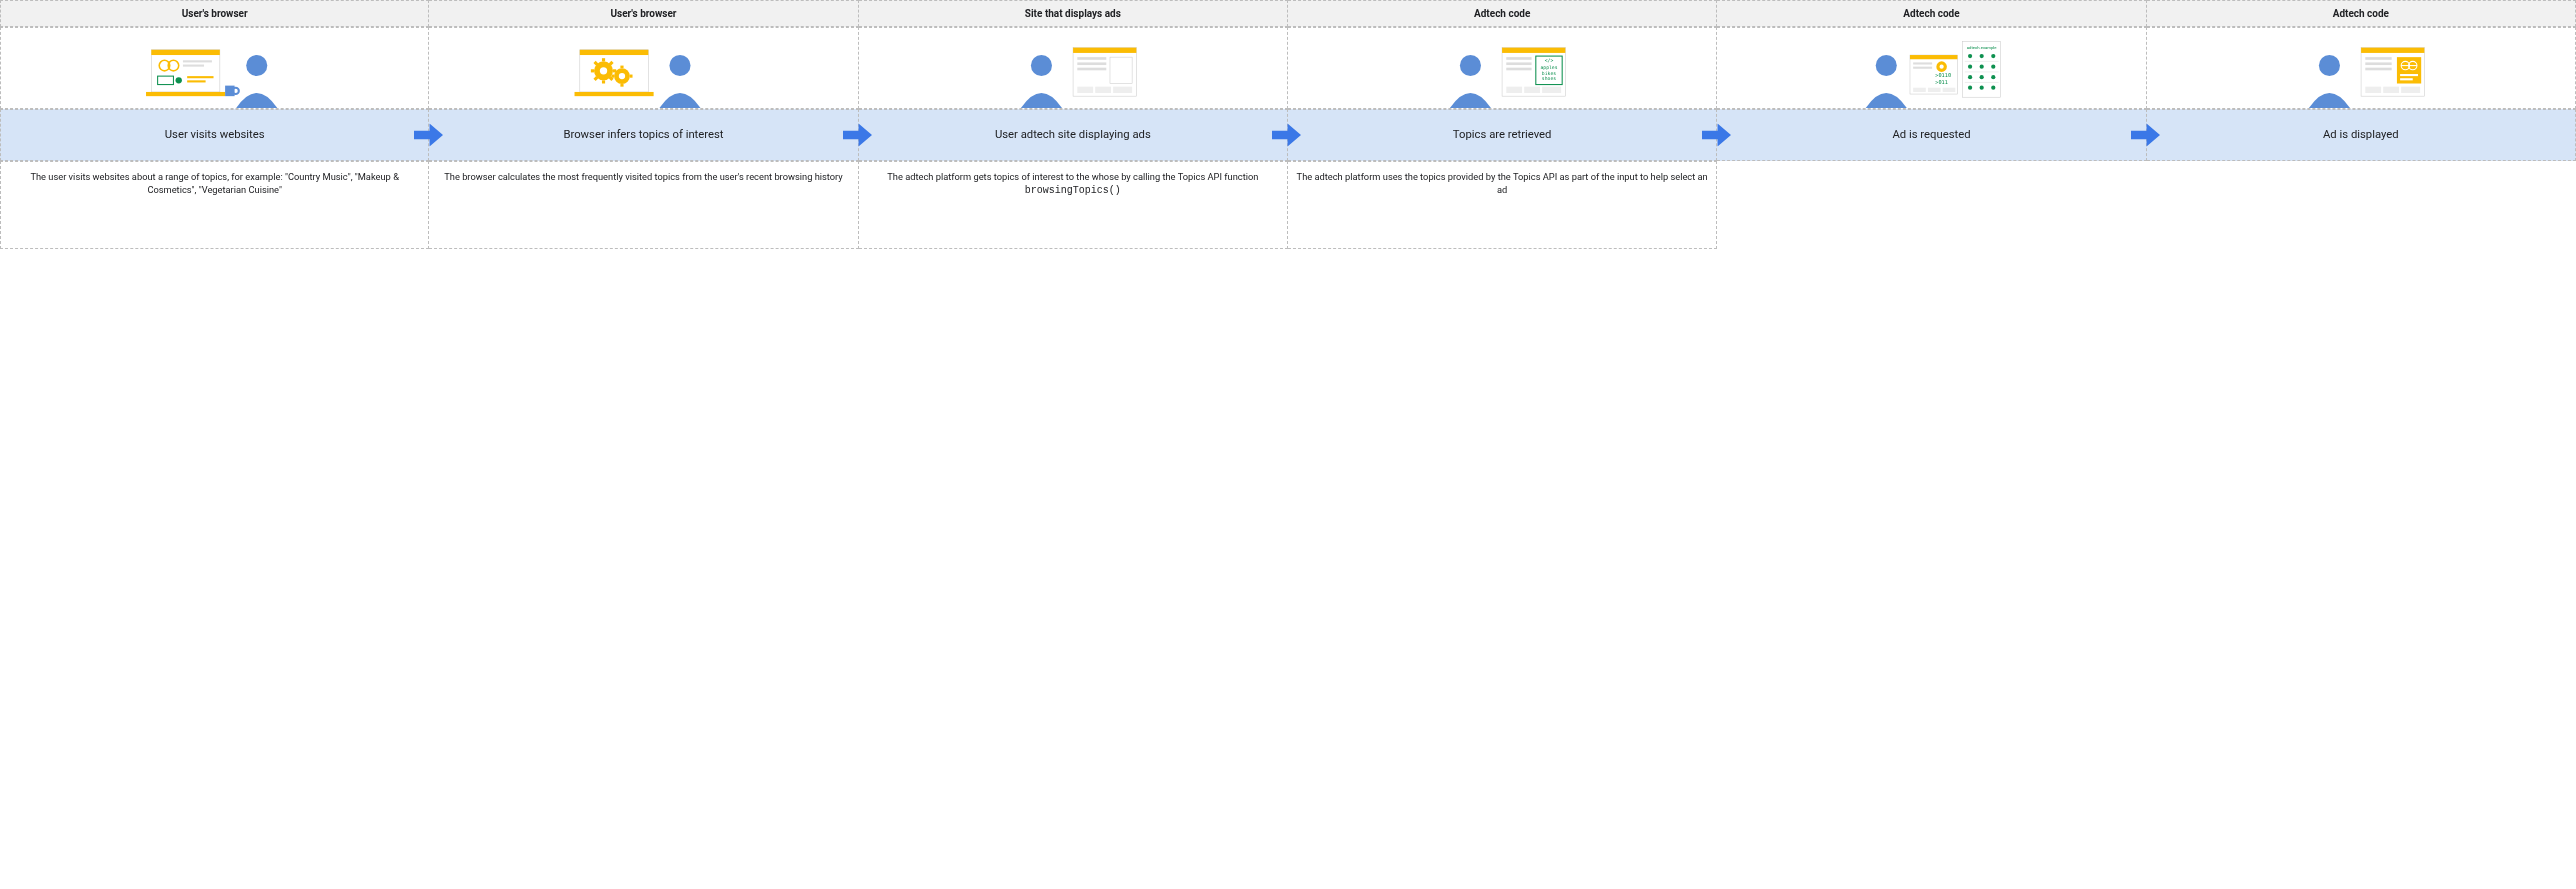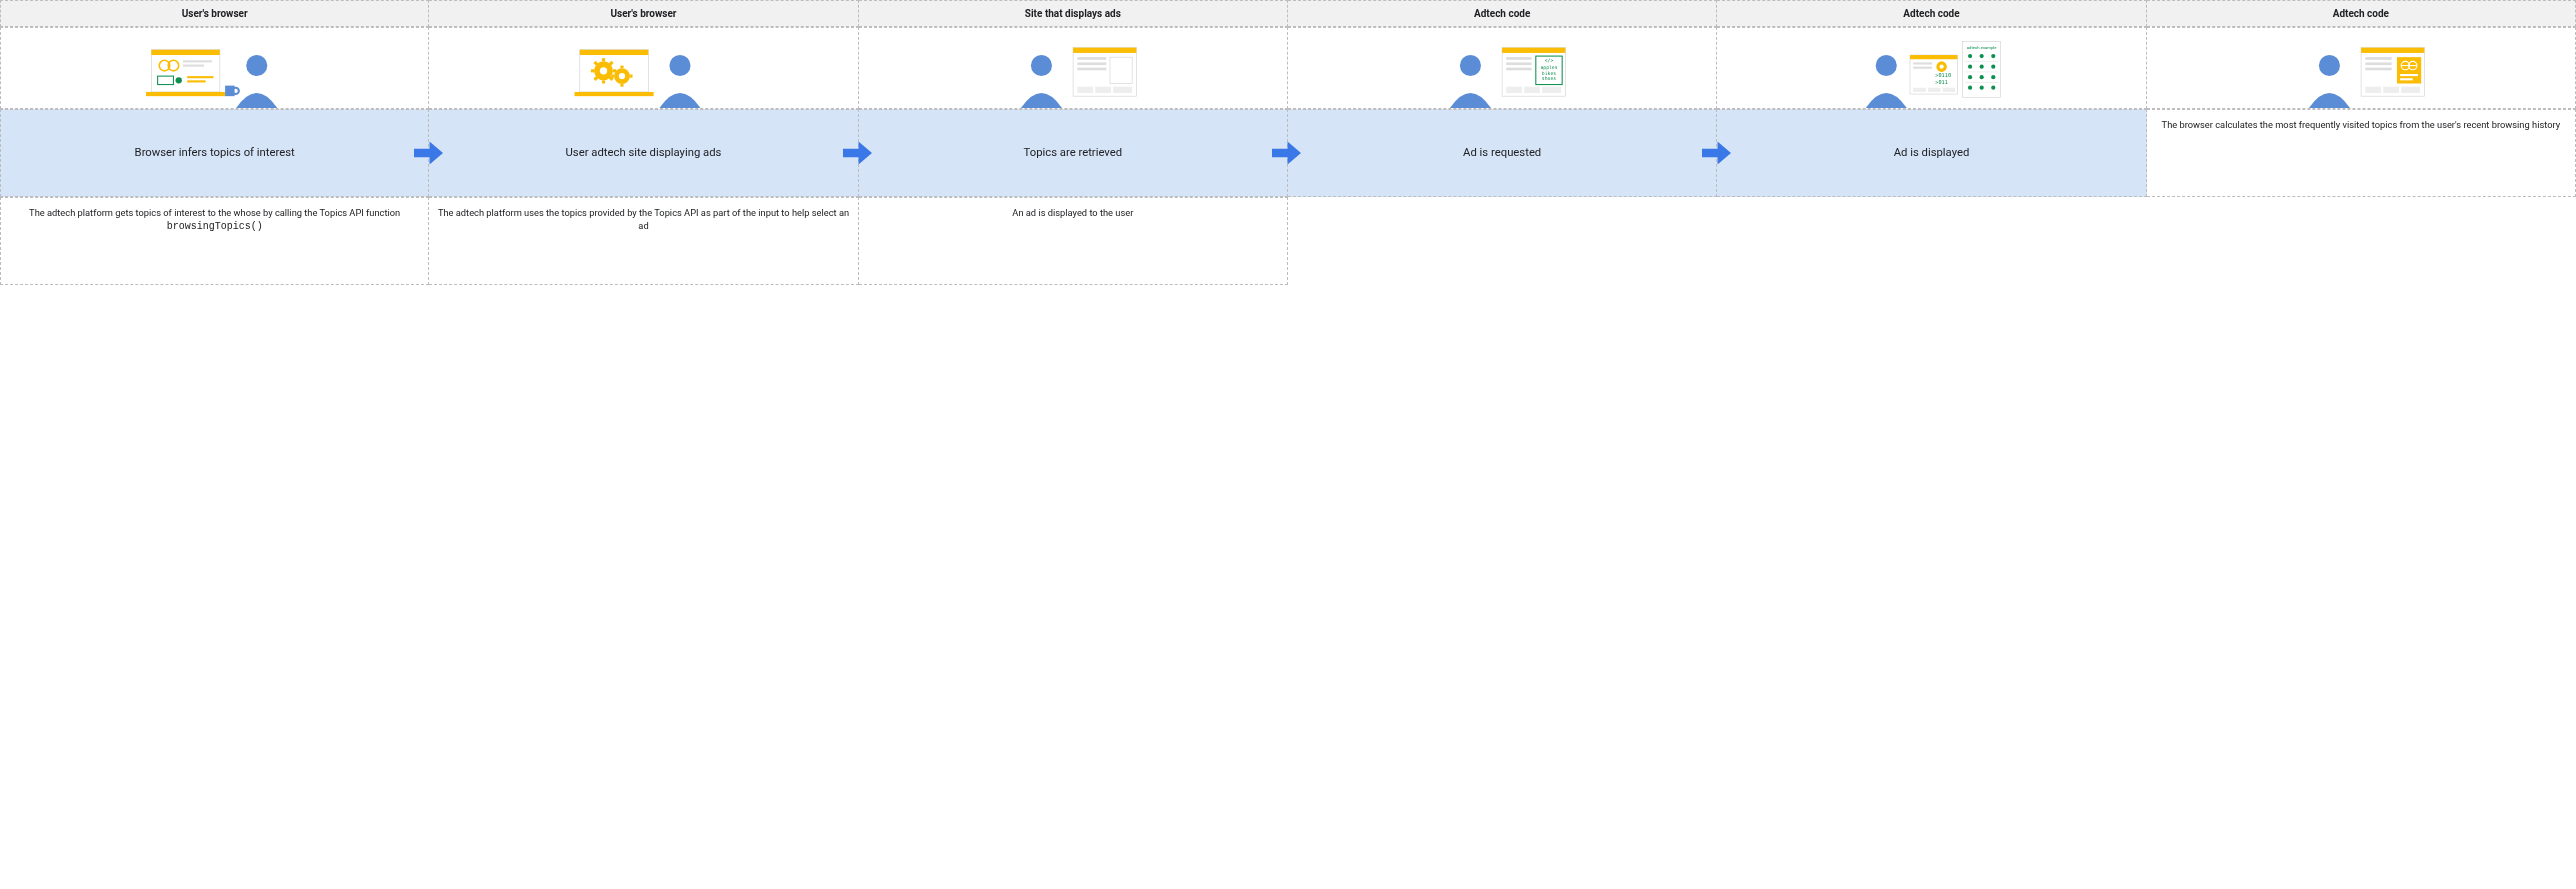--- a/index.html
+++ b/index.html
@@ -252,20 +252,26 @@
       <line x1="206" y1="58" x2="236" y2="58" stroke="#fff" stroke-width="2"></line>
       <rect x="204" y="74" width="34" height="4" fill="#fff"></rect>
       <rect x="204" y="82" width="24" height="4" fill="#fff"></rect>
       <rect x="138" y="98" width="30" height="12" fill="#eee"></rect>
       <rect x="172" y="98" width="30" height="12" fill="#eee"></rect>
       <rect x="206" y="98" width="36" height="12" fill="#eee"></rect>
     </svg>
   </div>
 
   <div class="cell band-row">
+    <div class="label">User visits websites</div>
+    <svg class="arrow" viewBox="0 0 56 44">
+        <path d="M0 14 h30 v-14 l26 22 l-26 22 v-14 h-30 Z" fill="var(--blue-dark)"></path>
+      </svg>
+  </div>
+  <div class="cell band-row">
     <div class="label">Browser infers topics of interest</div>
     <svg class="arrow" viewBox="0 0 56 44">
         <path d="M0 14 h30 v-14 l26 22 l-26 22 v-14 h-30 Z" fill="var(--blue-dark)"></path>
       </svg>
   </div>
   <div class="cell band-row">
     <div class="label">User adtech site displaying ads</div>
     <svg class="arrow" viewBox="0 0 56 44">
         <path d="M0 14 h30 v-14 l26 22 l-26 22 v-14 h-30 Z" fill="var(--blue-dark)"></path>
       </svg>
@@ -279,19 +285,19 @@
   <div class="cell band-row">
     <div class="label">Ad is requested</div>
     <svg class="arrow" viewBox="0 0 56 44">
         <path d="M0 14 h30 v-14 l26 22 l-26 22 v-14 h-30 Z" fill="var(--blue-dark)"></path>
       </svg>
   </div>
   <div class="cell band-row last">
     <div class="label">Ad is displayed</div>
   </div>
 
+  <div class="cell desc"><span>The user visits websites about a range of topics, for example: "Country Music", "Makeup &amp; Cosmetics", "Vegetarian Cuisine"</span></div>
   <div class="cell desc"><span>The browser calculates the most frequently visited topics from the user's recent browsing history</span></div>
   <div class="cell desc"><span>The adtech platform gets topics of interest to the whose by calling the Topics API function </span><code>browsingTopics()</code></div>
   <div class="cell desc"><span>The adtech platform uses the topics provided by the Topics API as part of the input to help select an ad</span></div>
-  <div class="cell desc"><span>An ad is displayed to the user</span></div>
 
 </div>
 
 
 </body></html>

